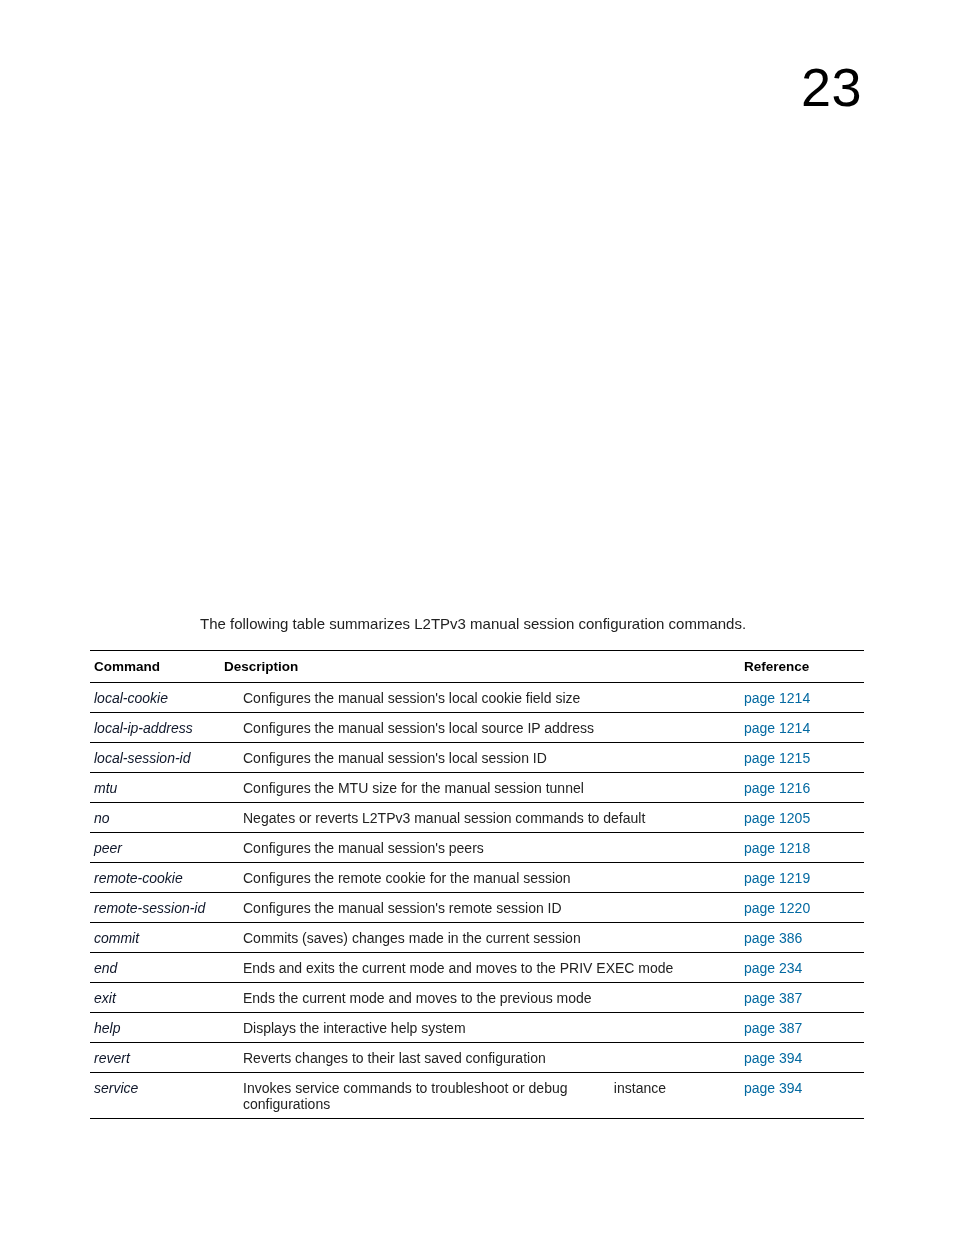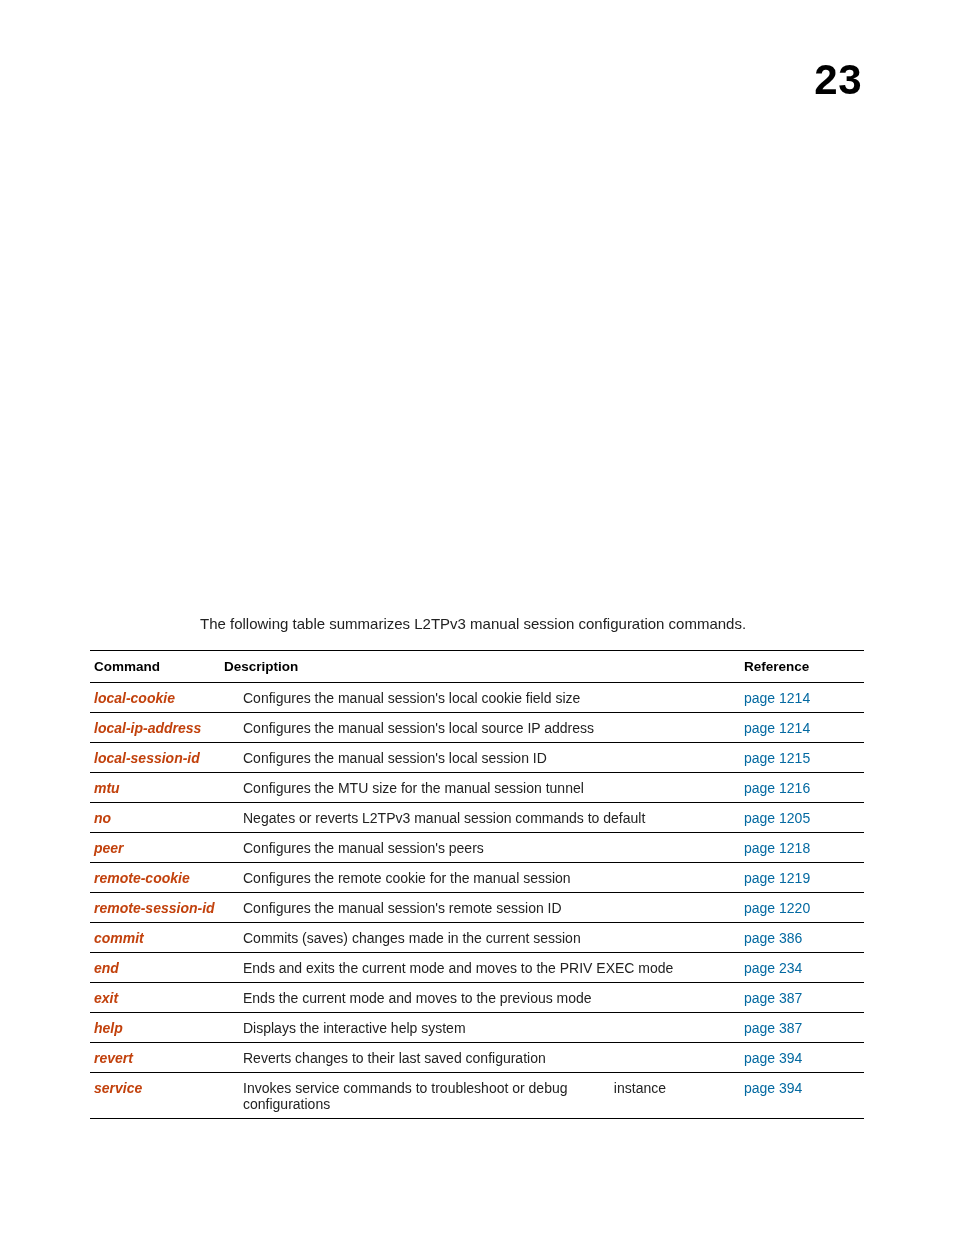--- a/index.html
+++ b/index.html
@@ -1,33 +1,33 @@
 <!DOCTYPE html>
 <html><head>
 <meta charset="utf-8">
 <style>
   * { box-sizing: border-box; margin: 0; padding: 0; }
   html, body { width: 954px; height: 1235px; background: #fff; }
   body { font-family: Helvetica, Arial, sans-serif; color: #222; }
 
   .page { position: relative; width: 954px; height: 1235px; padding: 60px 90px 40px 90px; }
 
-  .page-number { position: absolute; top: 56px; right: 92px; font-size: 42px; font-weight: 700; color: #000; letter-spacing: 0.5px; }
+  .page-number { position: absolute; top: 56px; right: 92px; font-size: 54px; font-weight: 400; color: #000; letter-spacing: 0.5px; }
 
   .intro { margin-top: 555px; margin-left: 110px; margin-bottom: 18px; font-size: 15px; color: #222; }
 
   table { width: 100%; border-collapse: collapse; font-size: 14px; }
   thead th { text-align: left; font-weight: 700; font-size: 13.5px; padding: 8px 4px; color: #000; border-top: 1.5px solid #000; border-bottom: 1.5px solid #000; }
   tbody td { padding: 6.5px 4px; vertical-align: top; border-bottom: 1px solid #000; }
 
   th.col-cmd, td.col-cmd { width: 130px; }
   th.col-desc, td.col-desc { width: auto; }
   th.col-ref, td.col-ref { width: 124px; }
 
-  .cmd-link { color: #c2410c; font-style: italic; text-decoration: none; cursor: pointer; font-weight: bold; }
+  .cmd-link { color: #0f172a; font-style: italic; text-decoration: none; cursor: pointer; }
   .ref-link { color: #0369a1; text-decoration: none; cursor: pointer; }
   .desc-text { color: #222; margin-left: 19px; }
 </style>
 </head>
 <body>
 
 <div class="page">
 
   <div class="page-number">23</div>
 

